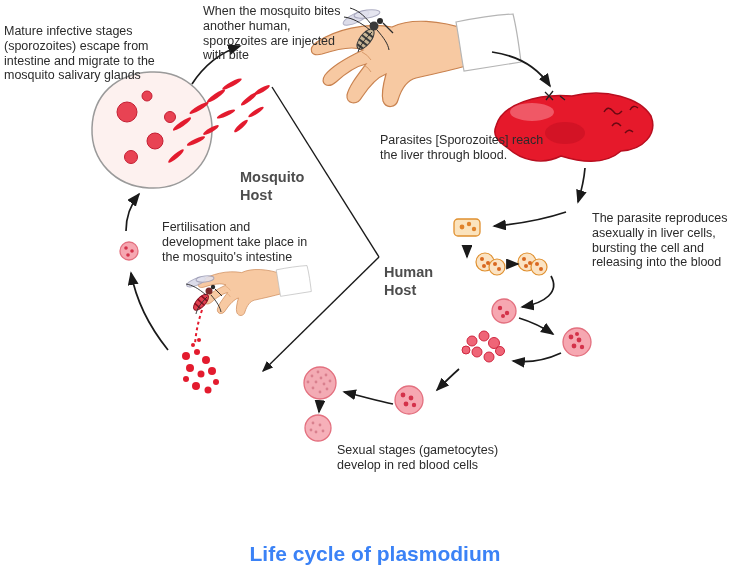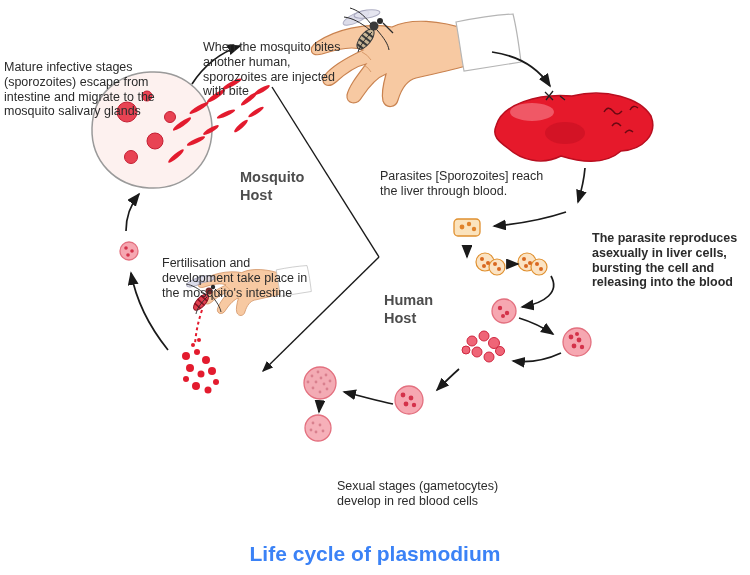--- a/index.html
+++ b/index.html
@@ -1,20 +1,20 @@
 <!DOCTYPE html>
 <html><head>
 <meta charset="utf-8">
 <style>
   * { margin:0; padding:0; box-sizing:border-box; }
   html,body { background:#ffffff; }
   body { font-family:"Liberation Sans", sans-serif; }
   .canvas { position:relative; width:750px; height:575px; background:#fff; overflow:hidden; }
   .canvas > svg { position:absolute; left:0; top:0; }
-  .label { position:absolute; font-size:12.5px; line-height:1.18; color:#2b2b2b;margin-top:36px; }
+  .label { position:absolute; font-size:12.5px; line-height:1.18; color:#2b2b2b; }
   .label.small { font-size:10.8px; line-height:1.22; }
   .host-label { position:absolute; font-weight:700; font-size:14.5px; line-height:1.25; color:#4d4d4d; text-align:left; }
   .diagram-title { position:absolute; left:0; top:542px; width:100%; text-align:center; font-weight:700; font-size:21px; color:#3b82f6; }
 </style>
 </head>
 <body>
 
 <div class="canvas">
 
   <svg width="750" height="575" viewBox="0 0 750 575">
@@ -220,25 +220,25 @@
       <path d="M126,231 C126,217 131,204 139,194" marker-end="url(#ah)"></path>
     </g>
   </svg>
 
   <div class="label" style="left:4px; top:24px; width:163px;">Mature infective stages (sporozoites) escape from intestine and migrate to the mosquito salivary glands</div>
 
   <div class="label" style="left:203px; top:4px; width:140px;">When the mosquito bites another human, sporozoites are injected with bite</div>
 
   <div class="label" style="left:380px; top:133px; width:168px;">Parasites [Sporozoites] reach the liver through blood.</div>
 
-  <div class="label" style="left:592px; top:195px; width:152px;font-weight:bold;">The parasite reproduces asexually in liver cells, bursting the cell and releasing into the blood</div>
+  <div class="label" style="left:592px; top:211px; width:152px;">The parasite reproduces asexually in liver cells, bursting the cell and releasing into the blood</div>
 
   <div class="host-label" style="left:240px; top:168px; width:82px;">Mosquito Host</div>
 
-  <div class="host-label" style="left:384px; top:263px; width:64px;margin-top:28px;">Human Host</div>
+  <div class="host-label" style="left:384px; top:263px; width:64px;">Human Host</div>
 
   <div class="label" style="left:162px; top:220px; width:160px;">Fertilisation and development take place in the mosquito's intestine</div>
 
 
 
   <div class="label" style="left:337px; top:443px; width:196px;">Sexual stages (gametocytes) develop in red blood cells</div>
 
   <div class="diagram-title">Life cycle of plasmodium</div>
 </div>
 

